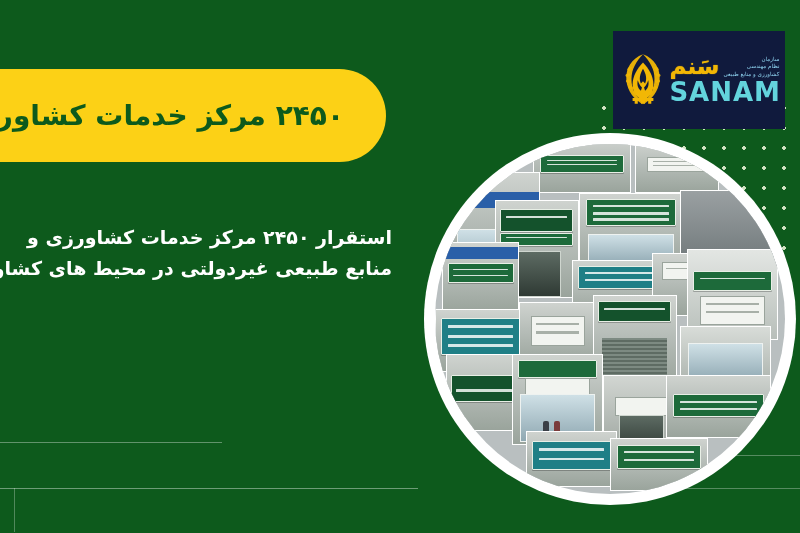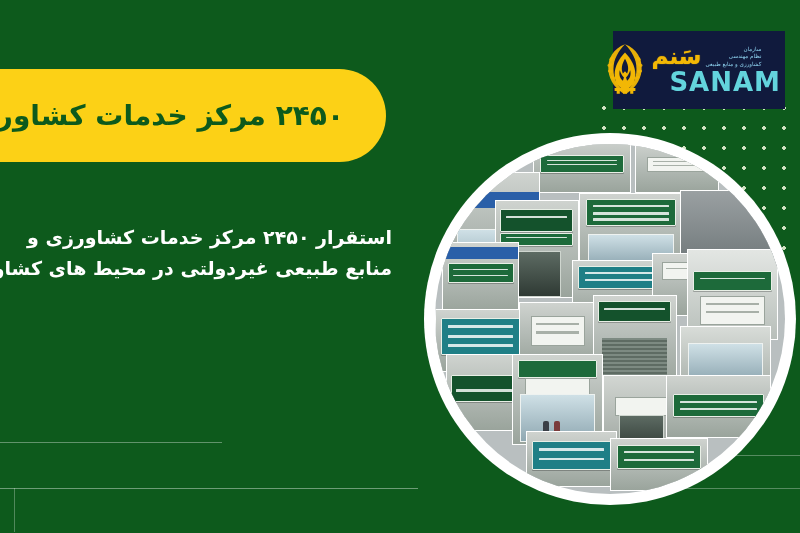--- a/index.html
+++ b/index.html
@@ -17,21 +17,21 @@
   
   .dot-grid{
     position:absolute;left:592px;top:96px;width:208px;height:200px;
     background-image:radial-gradient(#d9e7c9 1.6px, transparent 1.7px);
     background-size:20px 20px;background-position:2px 2px;
     opacity:.95;pointer-events:none;
   }
 
   
   .logo-box{
-    position:absolute;left:613px;top:31px;width:172px;height:78px;
+    position:absolute;left:613px;top:31px;width:172px;height:98px;
     background:#101a3d;display:flex;align-items:center;
     box-sizing:border-box;padding:3px 4px 3px 6px;
   }
   .logo-left{
     flex:1 1 auto;display:flex;flex-direction:column;
     align-items:flex-start;justify-content:center;height:100%;
   }
   .logo-word-row{
     display:flex;flex-direction:row-reverse;align-items:center;
     gap:4px;width:100%;justify-content:flex-start;
@@ -46,21 +46,20 @@
     direction:rtl;
   }
   .logo-org-lines span{
     color:#8fd3f0;font-size:5.6px;line-height:6.4px;letter-spacing:.6px;
     white-space:nowrap;
   }
   .logo-sanam-en{
     color:#63d4dd;font-size:26px;font-weight:bold;line-height:1;
     letter-spacing:1px;direction:ltr;margin-top:1px;
     font-family:"DejaVu Sans","Liberation Sans",sans-serif;
-    margin-left:18px;
   }
   .logo-emblem{
     flex:0 0 auto;width:52px;height:62px;position:relative;
     display:flex;align-items:center;justify-content:center;
   }
 
   
   .banner{
     position:absolute;left:-30px;top:69px;width:416px;height:93px;
     background:#fcd116;

